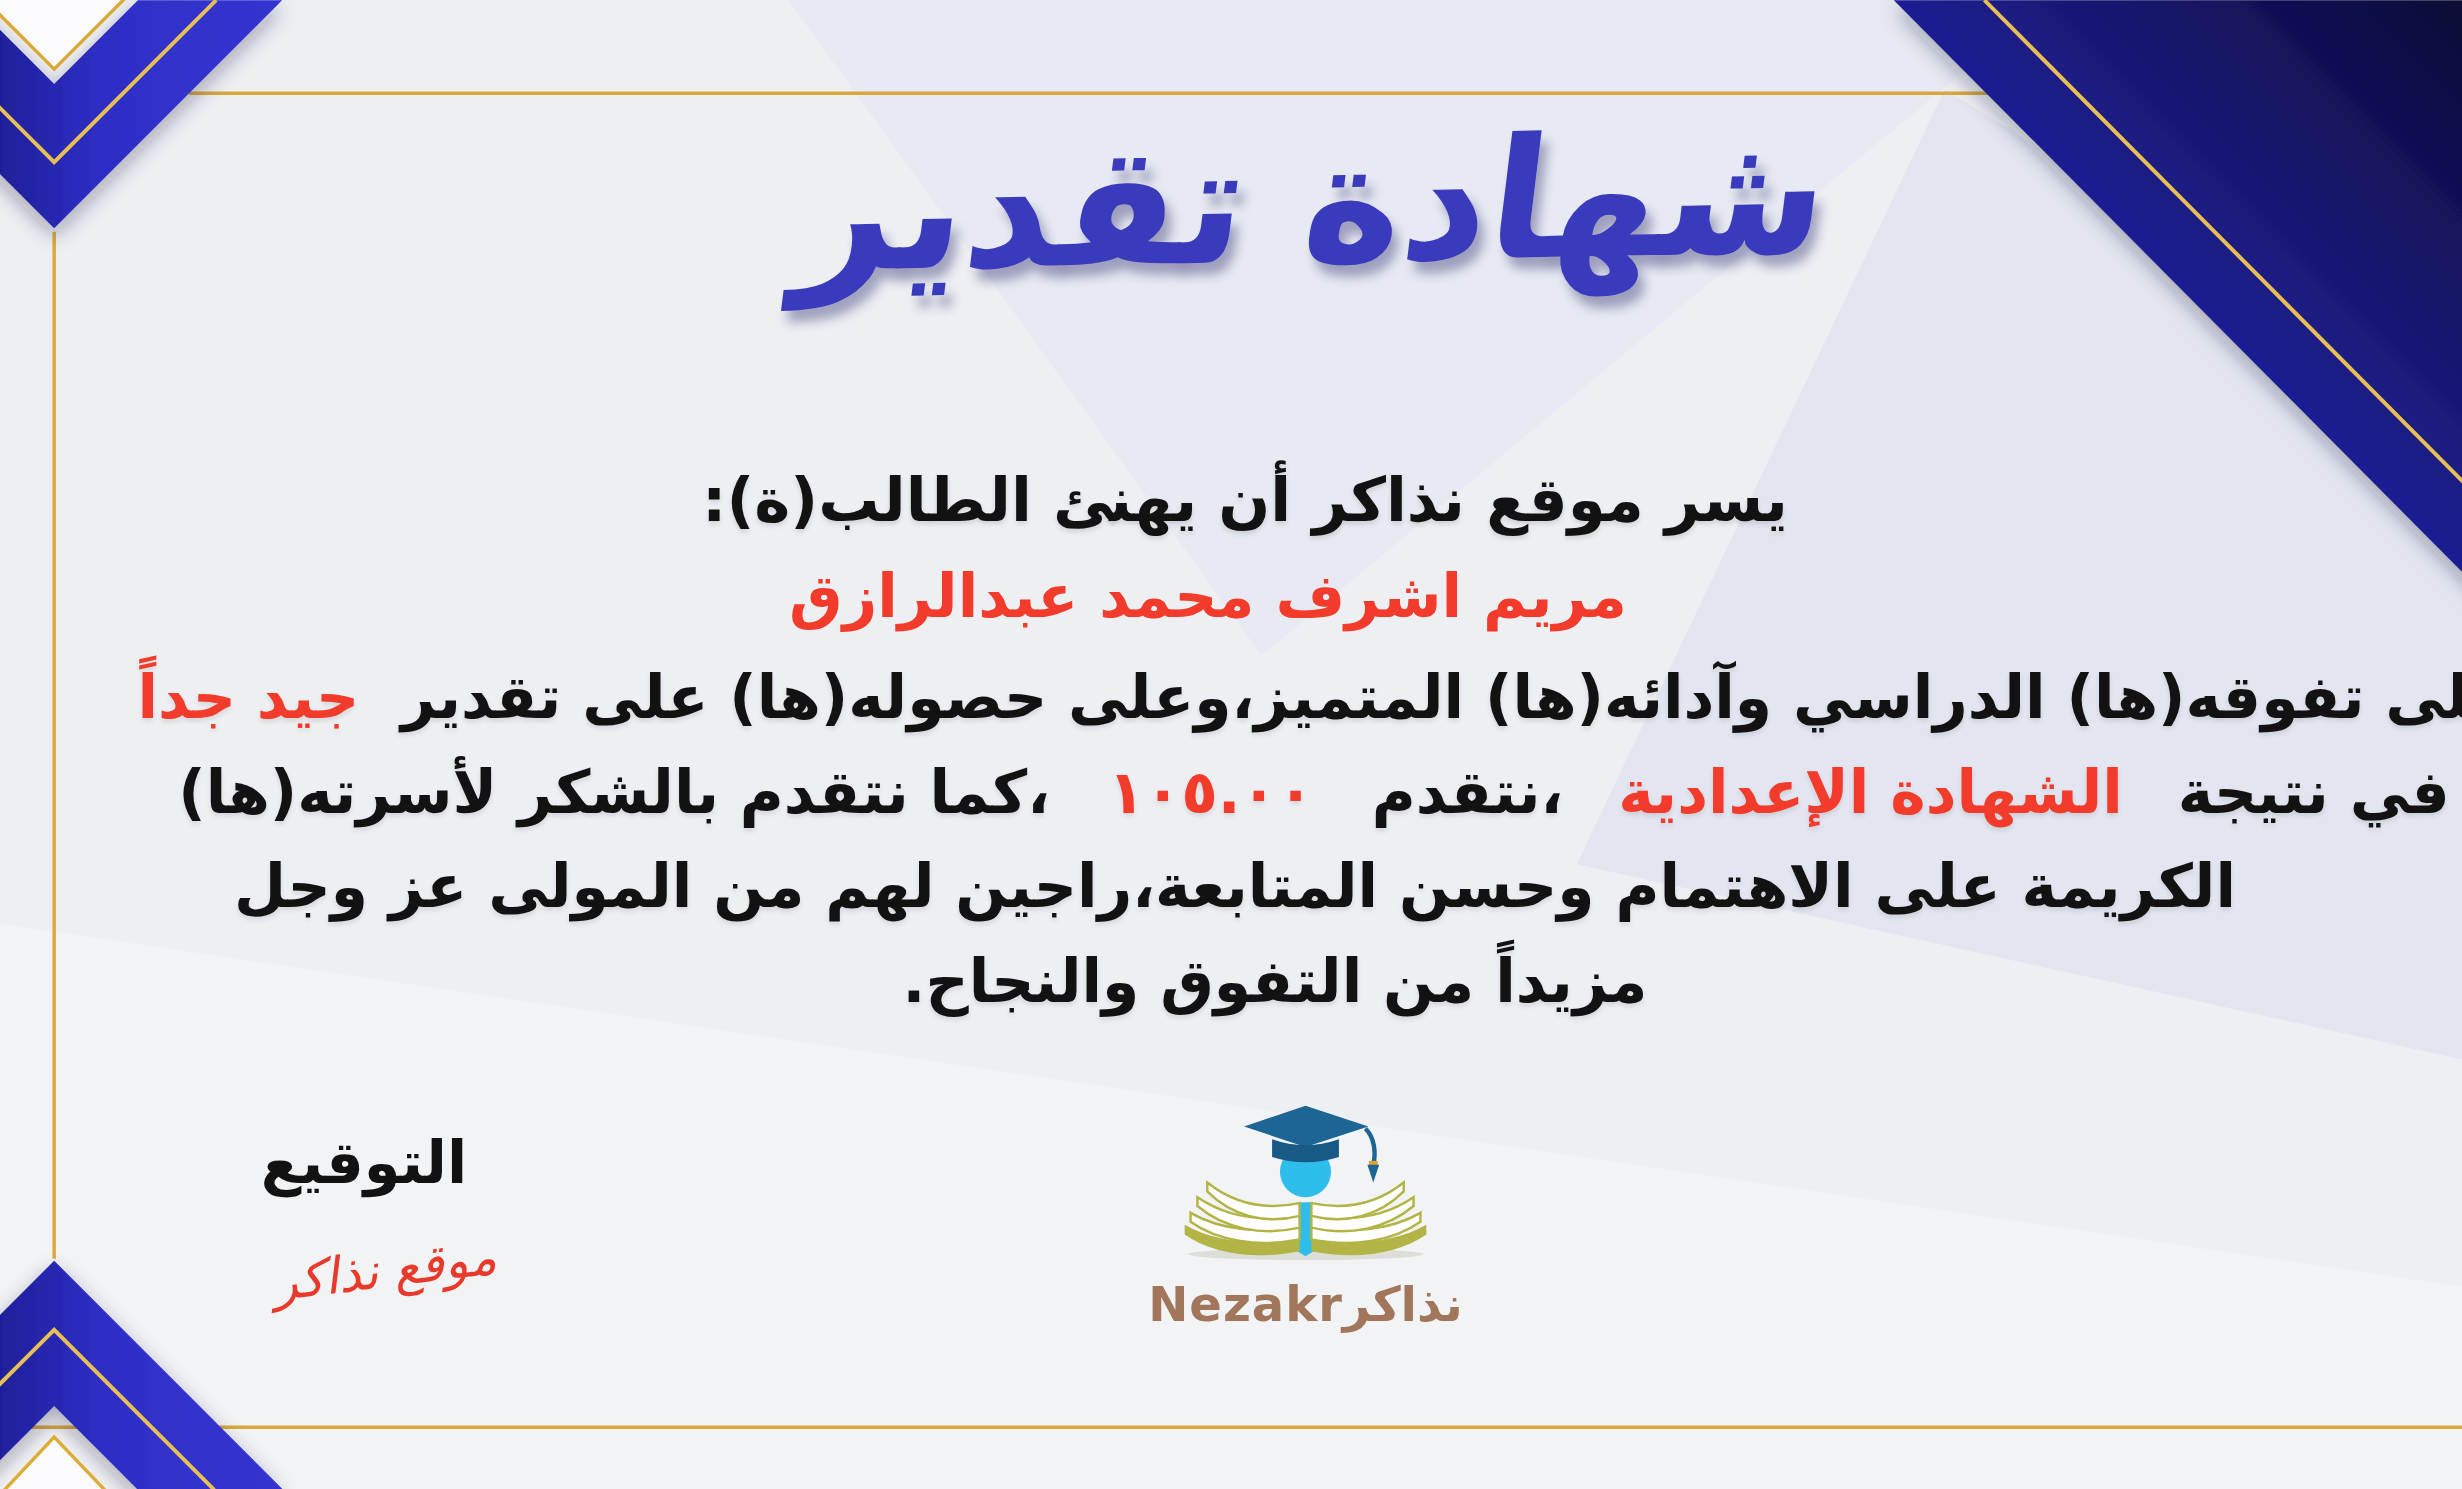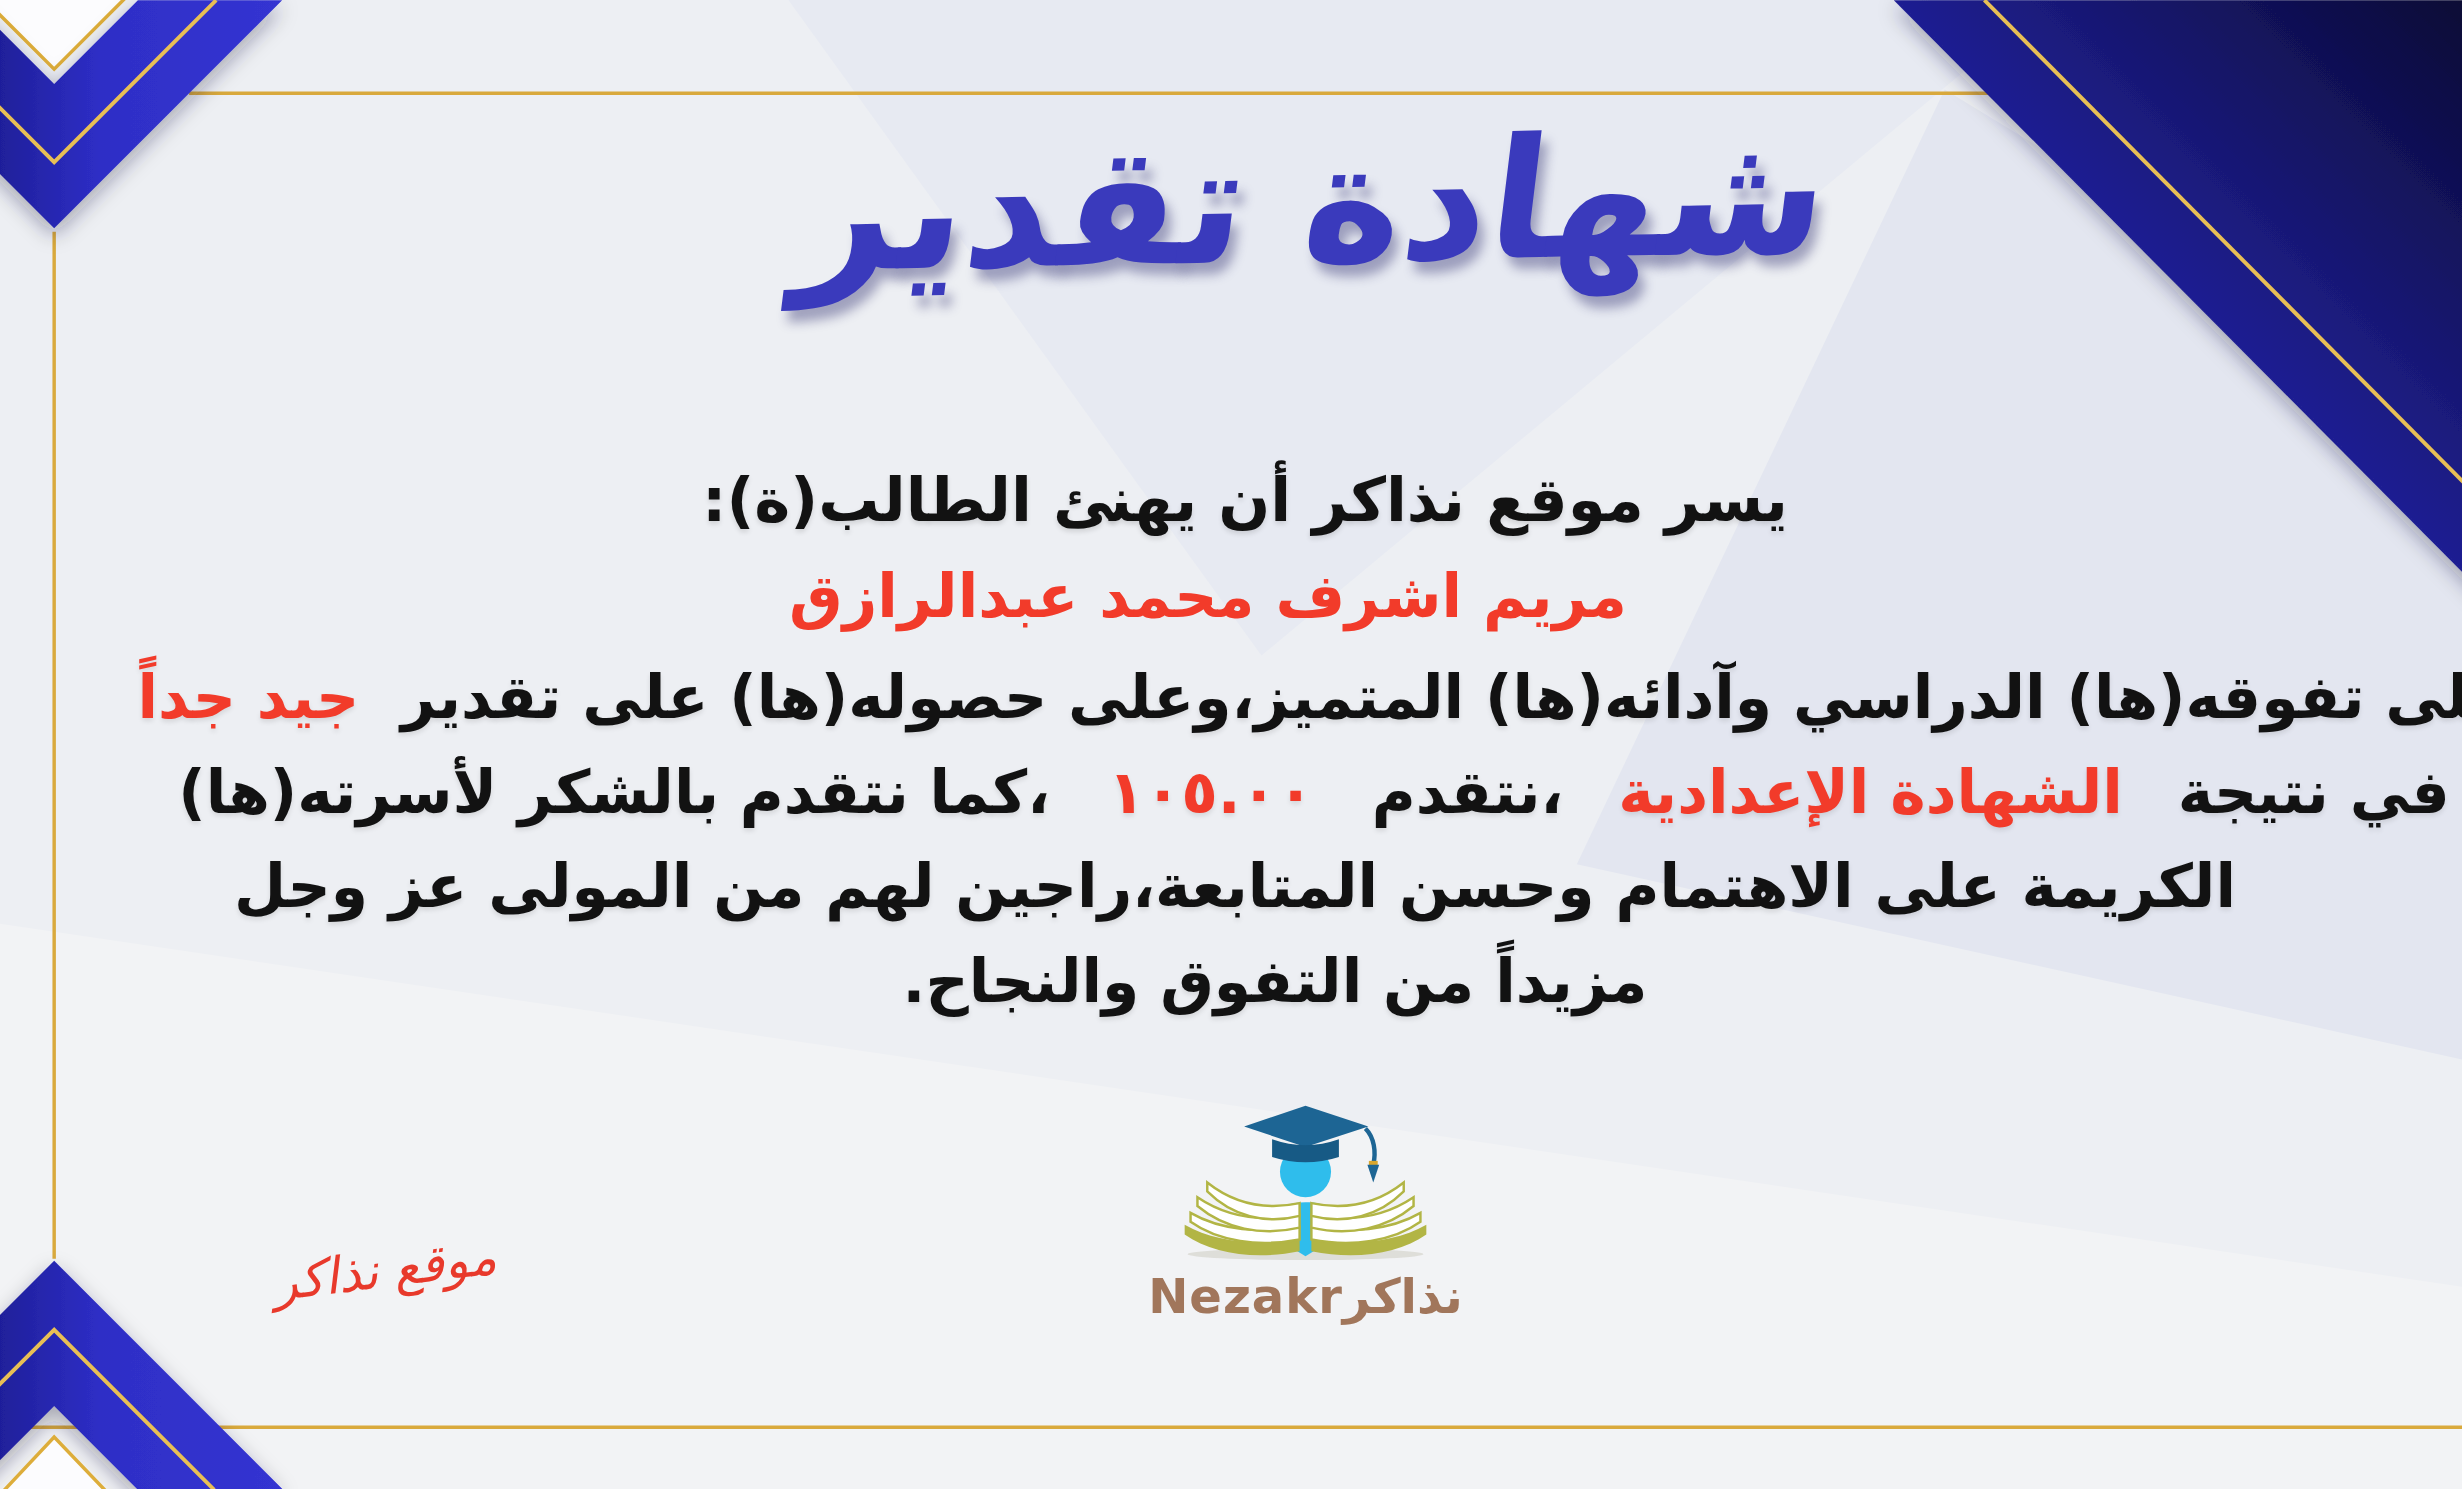--- a/index.html
+++ b/index.html
@@ -33,21 +33,21 @@
   .gap-total{margin:0 37px;}
 
   .sig-label{position:absolute;left:236px;top:1128px;width:256px;text-align:center;
              direction:rtl;font-size:59px;font-weight:bold;color:#121212;}
   .sig-script{position:absolute;left:207px;top:1241px;width:355px;text-align:center;
               direction:rtl;font-size:50px;font-style:italic;color:#e8392b;
               transform:rotate(-7deg);}
 
   .logo{position:absolute;left:1143px;top:1098px;width:325px;text-align:center;}
   .brand{direction:ltr;font-size:48px;font-weight:bold;color:#a1765b;
-         letter-spacing:1px;margin-top:1px;white-space:nowrap;}
+         letter-spacing:1px;margin-top:9px;white-space:nowrap;}
 </style>
 </head>
 <body>
 
 <div class="stage">
 
   <div class="facet facet-a"></div>
   <div class="facet facet-b"></div>
   <div class="facet facet-c"></div>
 
@@ -122,20 +122,21 @@
   <div class="txt bline bl2">
     <span>في نتيجة</span>
     <span class="hl gap-cert">الشهادة الإعدادية</span>
     <span>،نتقدم</span>
     <span class="hl gap-total">١٠٥.٠٠</span>
     <span>،كما نتقدم بالشكر لأسرته(ها)</span>
   </div>
   <div class="txt bline bl3">الكريمة على الاهتمام وحسن المتابعة،راجين لهم من المولى عز وجل</div>
   <div class="txt bline bl4">مزيداً من التفوق والنجاح.</div>
 
+  <div class="sig-label">التوقيع</div>
   <div class="sig-script">موقع نذاكر</div>
 
   <div class="logo">
     <svg width="325" height="167" viewBox="0 0 660 340">
 
       <ellipse cx="330" cy="318" rx="240" ry="12" fill="#d8d8d2" opacity="0.8"></ellipse>
 
       <path d="M245,260 C258,196 402,196 415,260 L372,296 330,322 288,296 Z" fill="#2fbdec"></path>
 
       <circle cx="330" cy="150" r="52" fill="#2fbdec"></circle>

